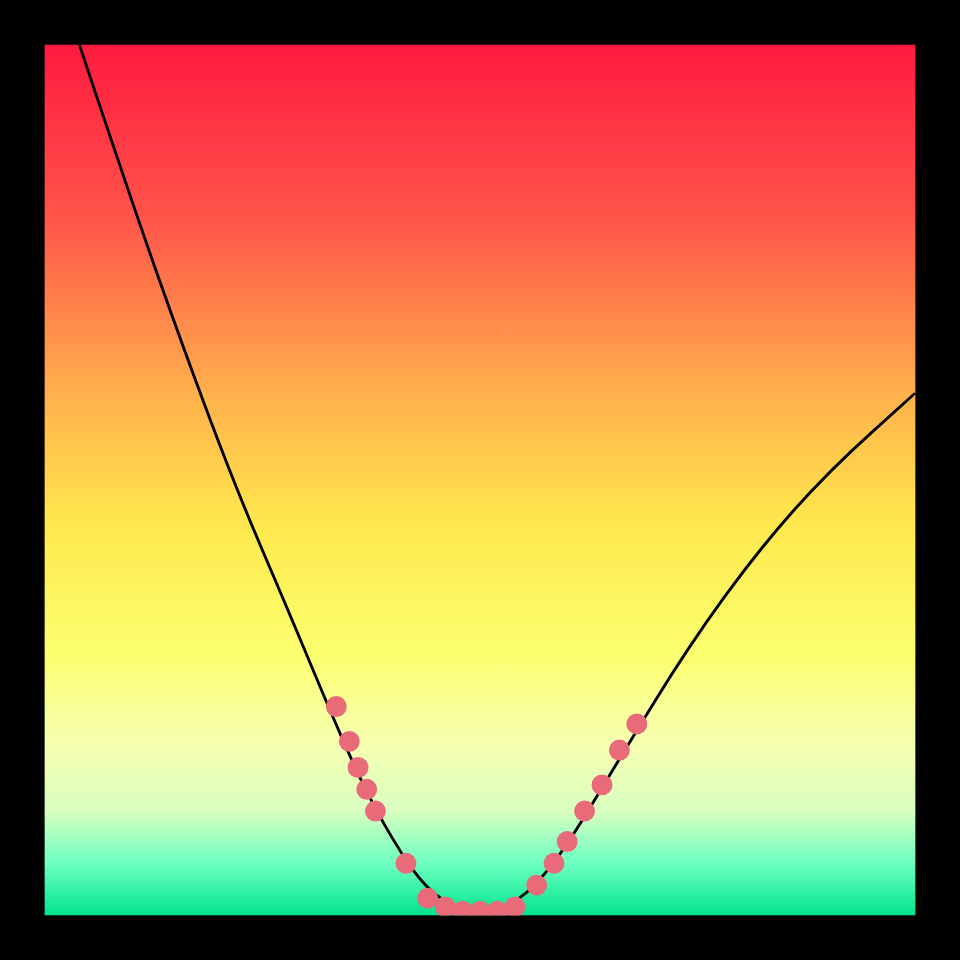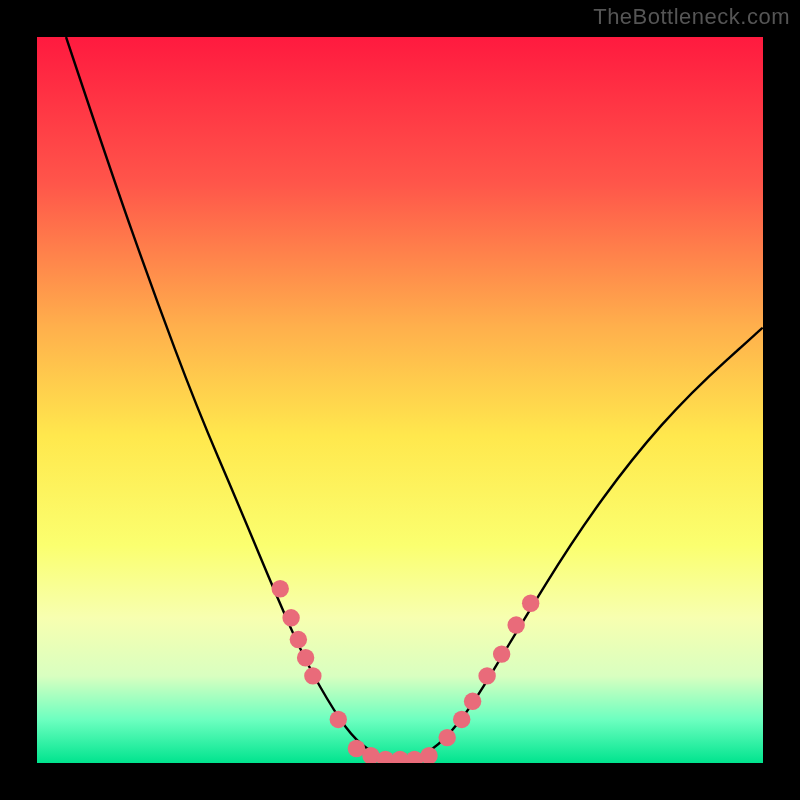--- a/index.html
+++ b/index.html
@@ -34,21 +34,20 @@
     width: 726px;
     height: 726px;
     box-sizing: border-box;
   }
   svg { display: block; }
 </style>
 </head>
 <body>
 
 <div class="frame">
-  <div class="watermark">TheBottleneck.com</div>
 
   <div class="plot">
     <svg id="chart-svg" width="726" height="726" viewBox="0 0 726 726">
       <defs>
         <linearGradient id="bg-grad" x1="0" y1="0" x2="0" y2="1">
             <stop offset="0%" stop-color="#ff1a3f"></stop>
             <stop offset="20%" stop-color="#ff554a"></stop>
             <stop offset="40%" stop-color="#ffb04c"></stop>
             <stop offset="55%" stop-color="#ffe84d"></stop>
             <stop offset="70%" stop-color="#fbff6f"></stop>

